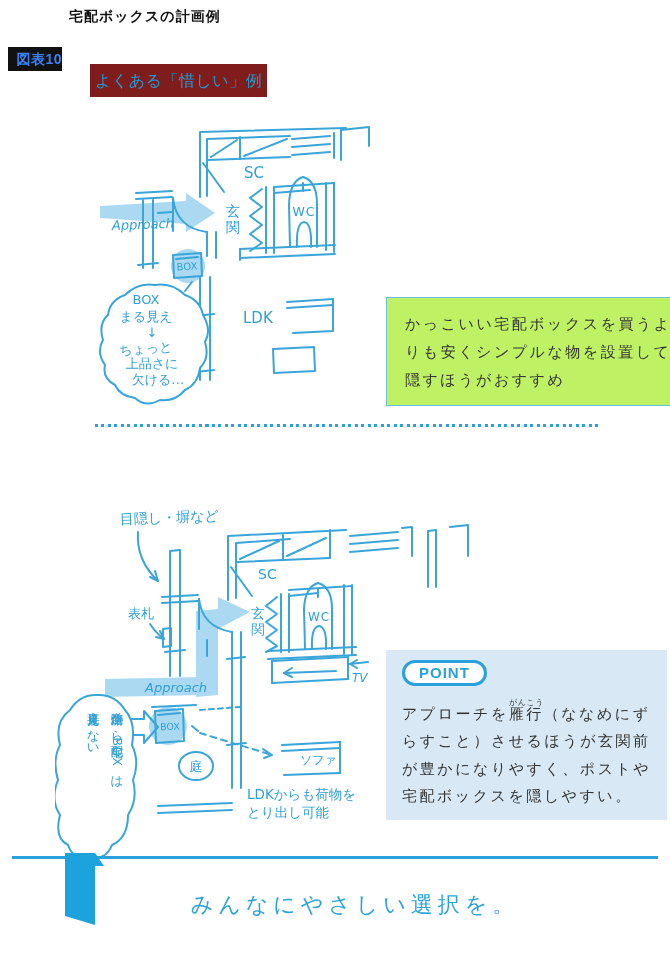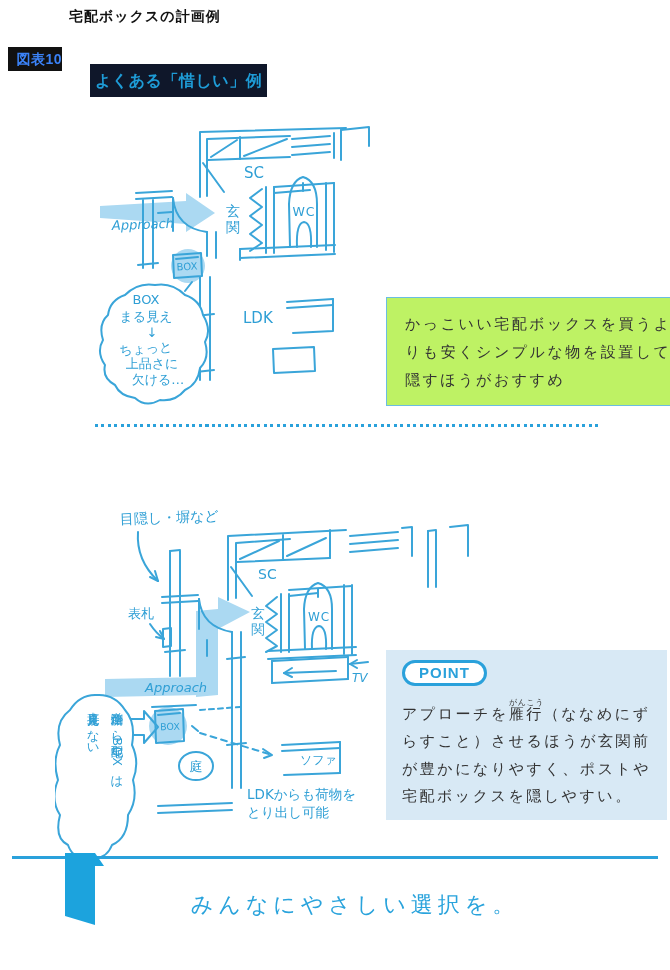--- a/index.html
+++ b/index.html
@@ -10,22 +10,22 @@
   
   .fig-badge{
     position:absolute;left:8px;top:7px;width:54px;height:24px;background:#111;
     color:#3b82f6;font-size:14px;font-weight:bold;text-align:right;line-height:24px;letter-spacing:0.5px;margin-top:40px;
   }
   .fig-title{
     position:absolute;left:69px;top:8px;font-size:14px;font-weight:bold;color:#111;letter-spacing:1px;
   }
   
   .label-gray{
-    position:absolute;left:90px;top:64px;width:177px;height:33px;background:#0f172a;
-    color:#1e9cd7;font-size:16px;font-weight:bold;text-align:center;line-height:33px;letter-spacing:0.5px;
+    position:absolute;left:90px;top:64px;width:177px;height:33px;background:#7f1d1d;
+    color:#1e9cd7;font-size:16px;font-weight:normal;text-align:center;line-height:33px;letter-spacing:0.5px;
   }
   .label-blue{
     position:absolute;left:90px;top:463px;width:97px;height:32px;background:#17a4df;
     color:#fff;font-size:16px;font-weight:bold;text-align:center;line-height:32px;letter-spacing:1px;
   }
   
   .plan{position:absolute;}
   .plan text{font-family:"DejaVu Sans","Liberation Sans",sans-serif;fill:#2f9fd5;}
   .hand-lat{font-style:italic;}
   

